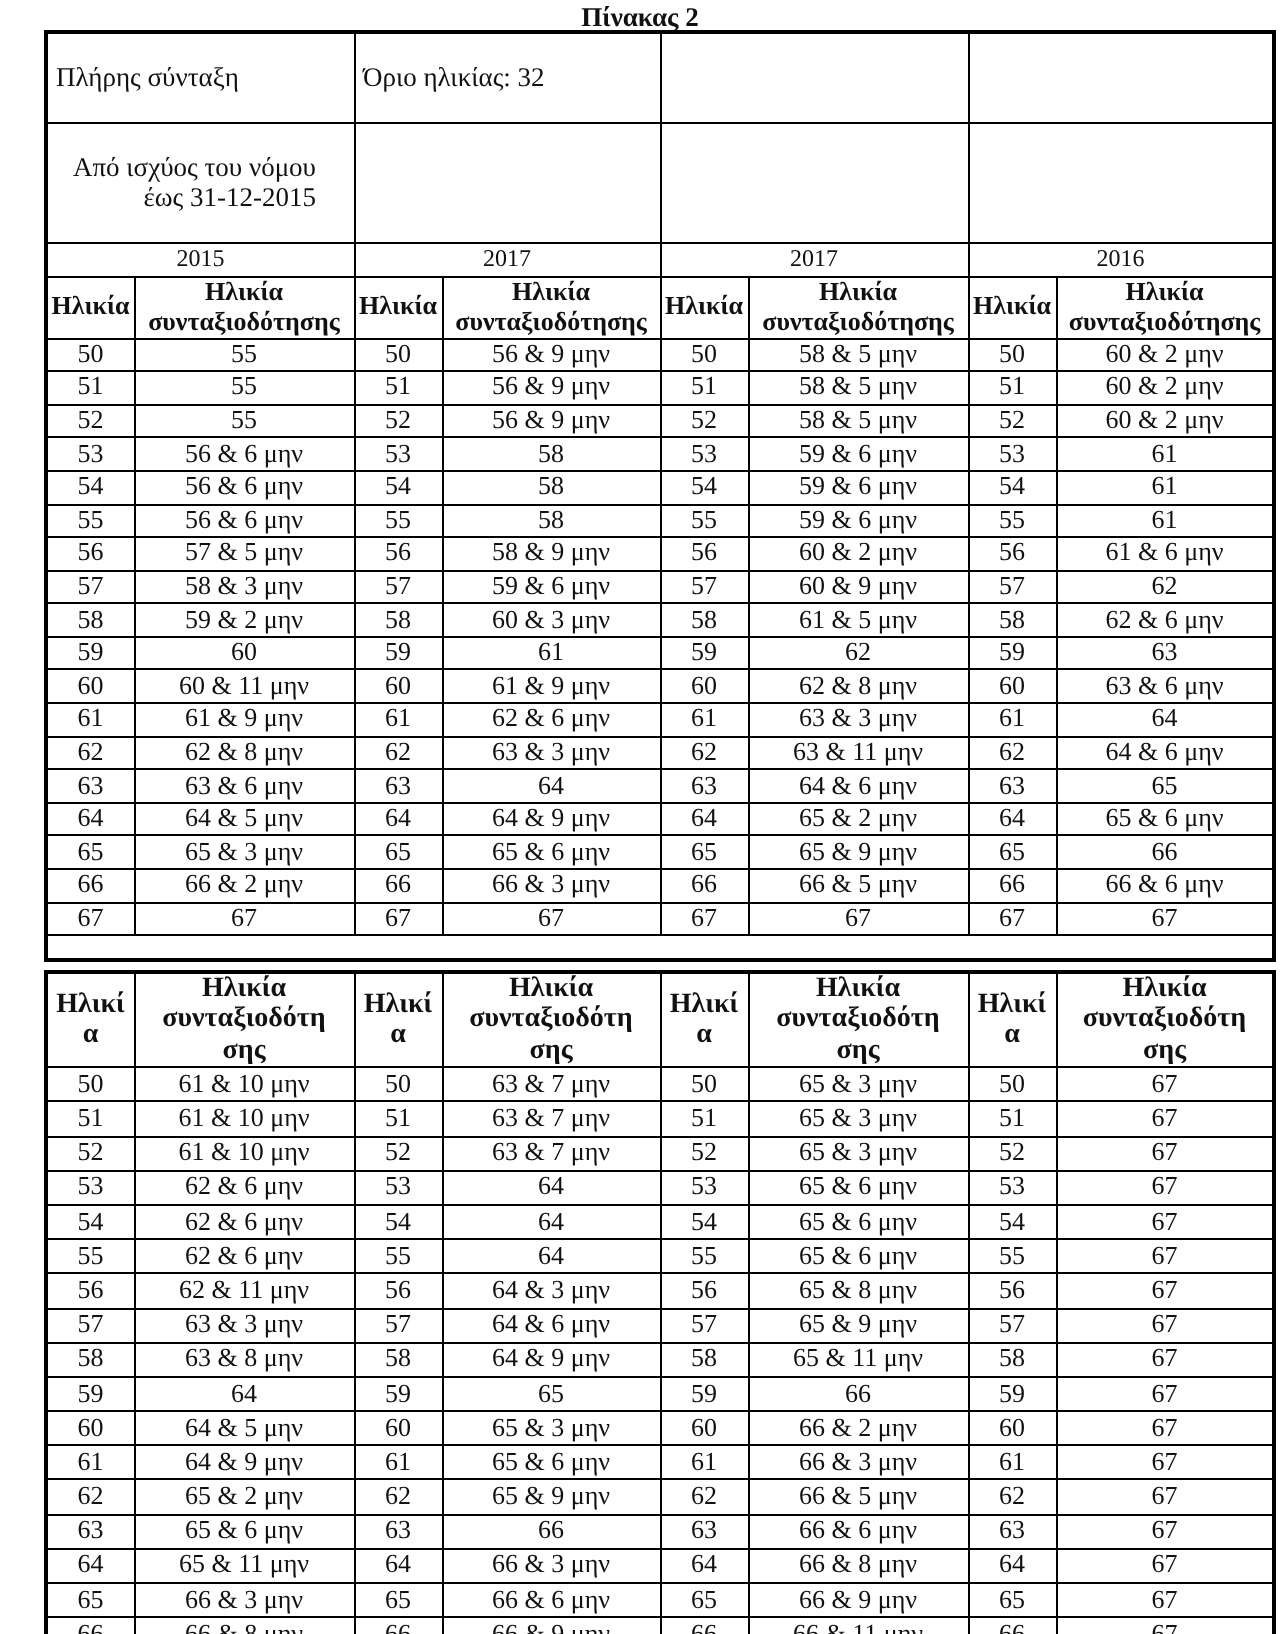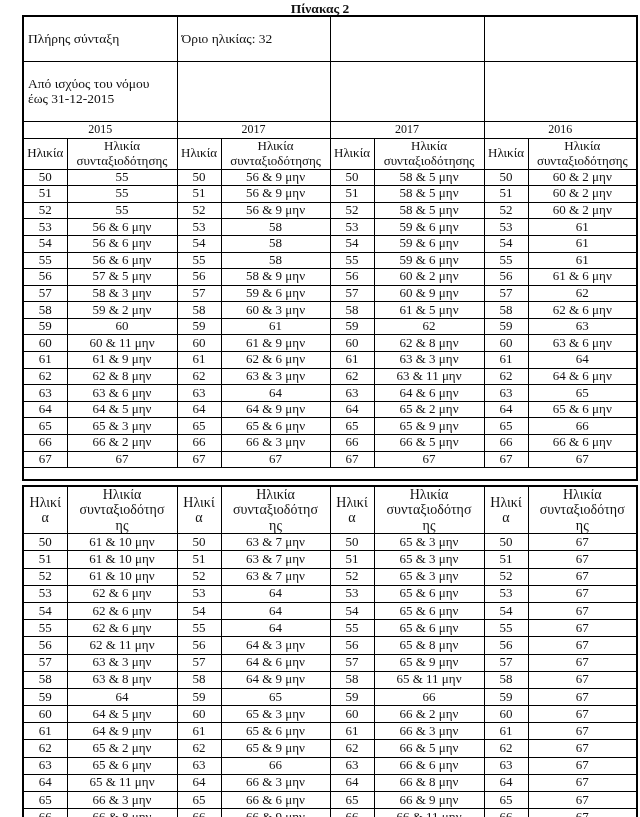--- a/index.html
+++ b/index.html
@@ -36,29 +36,29 @@
   }
   
   .info-cell{
     text-align:left;
     font-size:13.5px;
     padding:14px 4px;
     vertical-align:top;
   }
   tr.info-row-1{height:17px;}
   tr.info-row-2{height:31px;}
-  .law-span{display:inline-block;max-width:130px;}
+  .law-span{display:inline-block;max-width:130px;text-align:right;}
   
   .year-cell{font-size:12px;}
   tr.year-row{height:17px;}
   #table-top tr.colhead-row{height:31px;}
   #table-bottom tr.colhead-row{height:48px;}
   .colhead-row td{line-height:1.1;}
   #table-bottom .colhead-row td{font-size:14px;}
-  .hwrap{display:inline-block;overflow-wrap:anywhere;}
+  .hwrap{display:inline-block;overflow-wrap:anywhere;font-weight:bold;}
   #table-bottom .age-h .hwrap{max-width:36px;}
   #table-bottom .ret-h .hwrap{max-width:88px;}
   
   #table-top tr.data-row{height:16.6px;}
   #table-bottom tr.data-row{height:17.2px;}
   
   tr.spacer-row{height:12px;}
   tr.spacer-row td{border-left:none;border-right:none;}
   #table-bottom{margin-top:4px;}
 </style>

